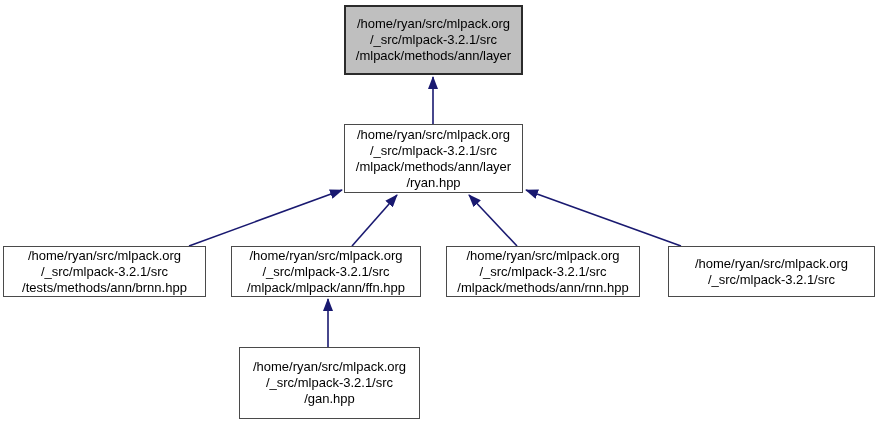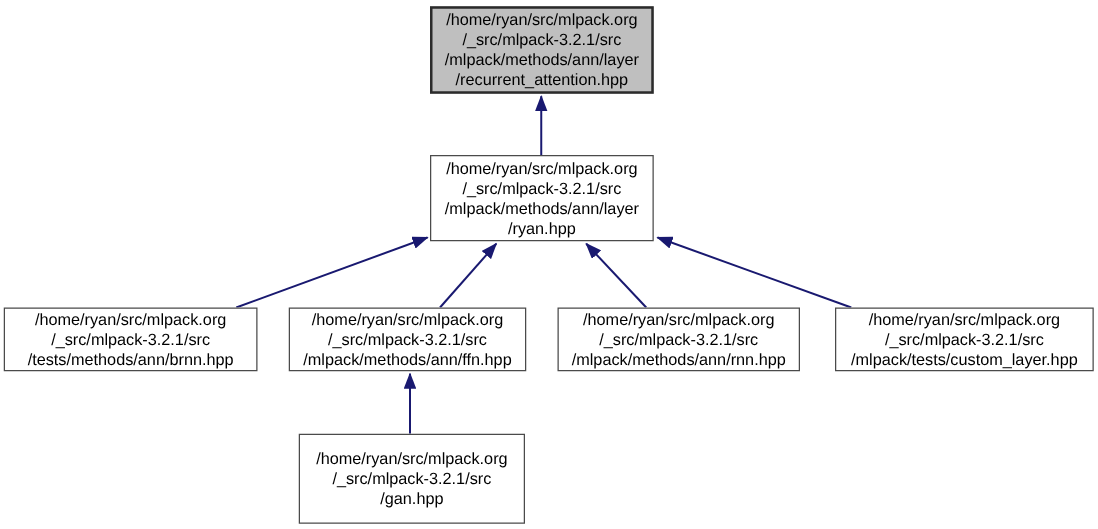--- a/index.html
+++ b/index.html
@@ -61,46 +61,44 @@
       <line x1="352" y1="246" x2="397" y2="195" stroke="#191970" stroke-width="1.6" marker-end="url(#arrowhead)"></line>
       <line x1="517" y1="246" x2="469" y2="195" stroke="#191970" stroke-width="1.6" marker-end="url(#arrowhead)"></line>
       <line x1="681" y1="246" x2="526" y2="190" stroke="#191970" stroke-width="1.6" marker-end="url(#arrowhead)"></line>
       <line x1="328" y1="347" x2="328" y2="299" stroke="#191970" stroke-width="1.6" marker-end="url(#arrowhead)"></line>
     </svg>
 
 <div class="node current" style="left: 344px; top: 5px; width: 179px; height: 70px; background: rgb(191, 191, 191);">
       <div class="node-line">/home/ryan/src/mlpack.org</div>
       <div class="node-line">/_src/mlpack-3.2.1/src</div>
       <div class="node-line">/mlpack/methods/ann/layer</div>
-      <div class="node-line">/recurrent_attention.hpp</div>
     </div>
     <div class="node" style="left: 344px; top: 124px; width: 179px; height: 69px; background: rgb(255, 255, 255);">
       <div class="node-line">/home/ryan/src/mlpack.org</div>
       <div class="node-line">/_src/mlpack-3.2.1/src</div>
       <div class="node-line">/mlpack/methods/ann/layer</div>
       <div class="node-line">/ryan.hpp</div>
     </div>
     <div class="node" style="left: 3px; top: 246px; width: 203px; height: 51px; background: rgb(255, 255, 255);">
       <div class="node-line">/home/ryan/src/mlpack.org</div>
       <div class="node-line">/_src/mlpack-3.2.1/src</div>
       <div class="node-line">/tests/methods/ann/brnn.hpp</div>
     </div>
     <div class="node" style="left: 231px; top: 246px; width: 190px; height: 51px; background: rgb(255, 255, 255);">
       <div class="node-line">/home/ryan/src/mlpack.org</div>
       <div class="node-line">/_src/mlpack-3.2.1/src</div>
-      <div class="node-line">/mlpack/methods/ann/ffn.hpp</div>
+      <div class="node-line">/mlpack/mlpack/ann/ffn.hpp</div>
     </div>
     <div class="node" style="left: 446px; top: 246px; width: 194px; height: 51px; background: rgb(255, 255, 255);">
       <div class="node-line">/home/ryan/src/mlpack.org</div>
       <div class="node-line">/_src/mlpack-3.2.1/src</div>
       <div class="node-line">/mlpack/methods/ann/rnn.hpp</div>
     </div>
     <div class="node" style="left: 668px; top: 246px; width: 207px; height: 51px; background: rgb(255, 255, 255);">
       <div class="node-line">/home/ryan/src/mlpack.org</div>
       <div class="node-line">/_src/mlpack-3.2.1/src</div>
-      <div class="node-line">/mlpack/tests/custom_layer.hpp</div>
     </div>
     <div class="node" style="left: 239px; top: 347px; width: 181px; height: 72px; background: rgb(255, 255, 255);">
       <div class="node-line">/home/ryan/src/mlpack.org</div>
       <div class="node-line">/_src/mlpack-3.2.1/src</div>
       <div class="node-line">/gan.hpp</div>
     </div>
   </div>
 
 </body></html>

